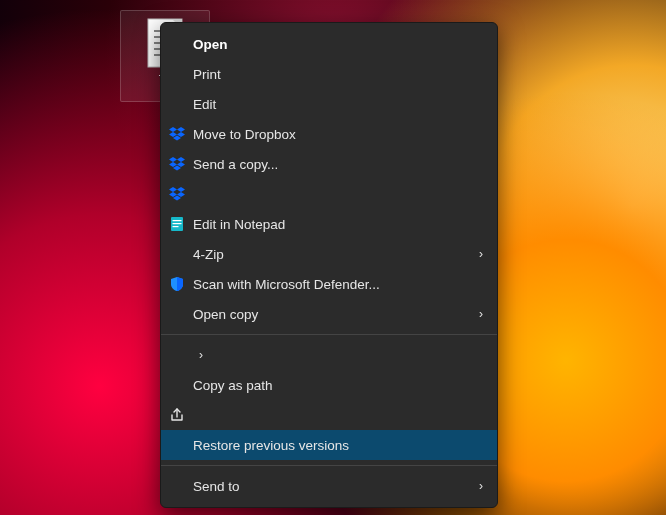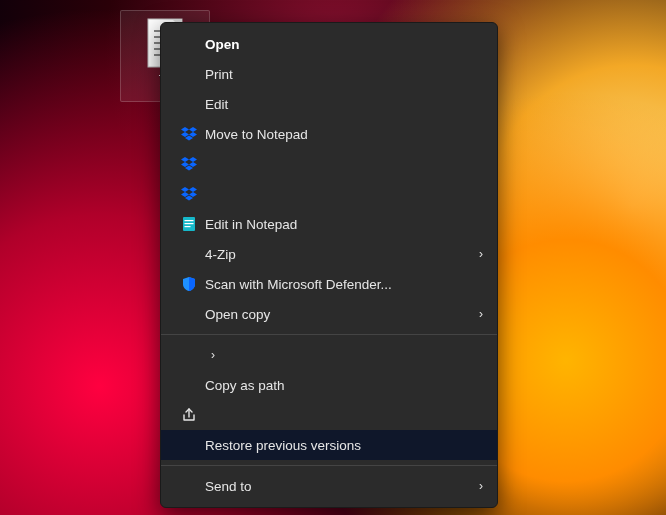--- a/index.html
+++ b/index.html
@@ -57,25 +57,25 @@
     border-radius: 6px;
     box-shadow: 0 8px 24px rgba(0,0,0,0.6);
     padding: 6px 0;
     color: #e6e6e6;
     font-size: 13.5px;
   }
   .menu-item {
     display: flex;
     align-items: center;
     height: 30px;
-    padding: 0 14px 0 16px;
+    padding: 0 14px 0 4px;
     cursor: default;
     position: relative;
   }
-  .menu-item.hover { background: #0f172a; }
+  .menu-item.hover { background: #0c4a6e; }
   .menu-item .icon-slot {
     width: 24px;
     display: flex;
     align-items: center;
     justify-content: center;
     flex-shrink: 0;
   }
   .menu-item .text {
     flex: 1;
     padding-left: 4px;
@@ -132,34 +132,35 @@
       <svg width="16" height="16" viewBox="0 0 16 16">
           <g fill="#0a66ff">
             <polygon points="4,1 8,3.5 4,6 0,3.5"></polygon>
             <polygon points="12,1 16,3.5 12,6 8,3.5"></polygon>
             <polygon points="4,6 8,8.5 4,11 0,8.5"></polygon>
             <polygon points="12,6 16,8.5 12,11 8,8.5"></polygon>
             <polygon points="8,9.5 12,12 8,14.5 4,12"></polygon>
           </g>
         </svg>
     </span>
-    <span class="text">Move to Notepad</span>
+    <span class="text">Move to Dropbox</span>
   </div>
   <div class="menu-item">
     <span class="icon-slot">
       <svg width="16" height="16" viewBox="0 0 16 16">
           <g fill="#0a66ff">
             <polygon points="4,1 8,3.5 4,6 0,3.5"></polygon>
             <polygon points="12,1 16,3.5 12,6 8,3.5"></polygon>
             <polygon points="4,6 8,8.5 4,11 0,8.5"></polygon>
             <polygon points="12,6 16,8.5 12,11 8,8.5"></polygon>
             <polygon points="8,9.5 12,12 8,14.5 4,12"></polygon>
           </g>
         </svg>
     </span>
+    <span class="text">Send a copy...</span>
   </div>
   <div class="menu-item">
     <span class="icon-slot">
       <svg width="16" height="16" viewBox="0 0 16 16">
           <g fill="#0a66ff">
             <polygon points="4,1 8,3.5 4,6 0,3.5"></polygon>
             <polygon points="12,1 16,3.5 12,6 8,3.5"></polygon>
             <polygon points="4,6 8,8.5 4,11 0,8.5"></polygon>
             <polygon points="12,6 16,8.5 12,11 8,8.5"></polygon>
             <polygon points="8,9.5 12,12 8,14.5 4,12"></polygon>

